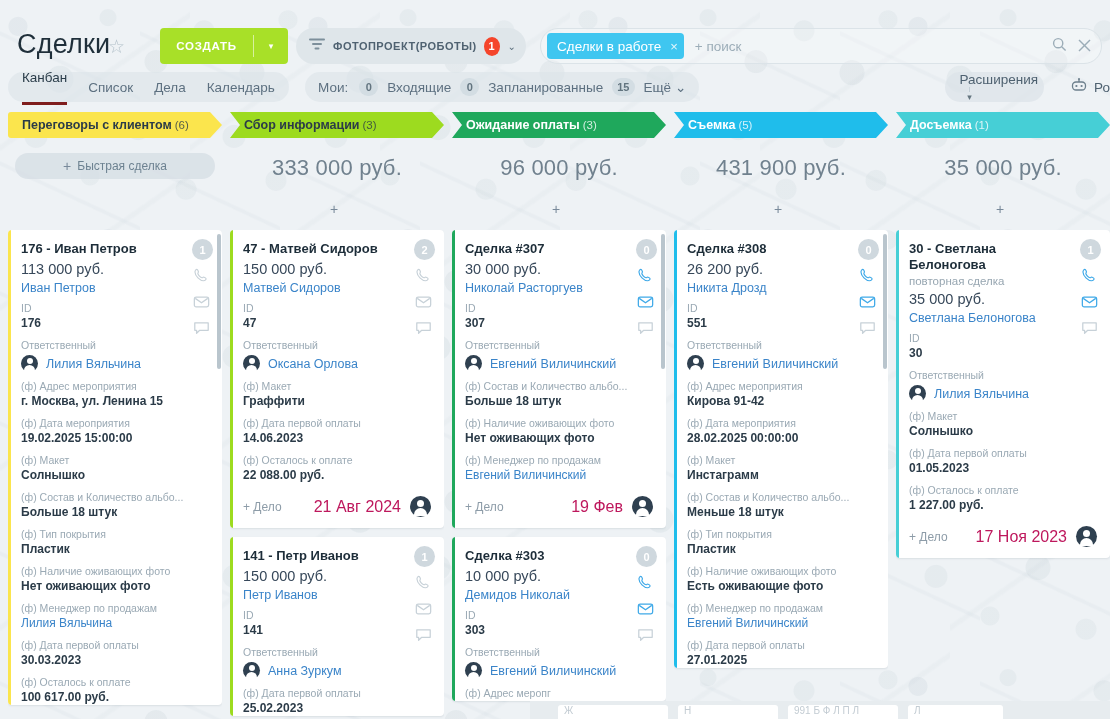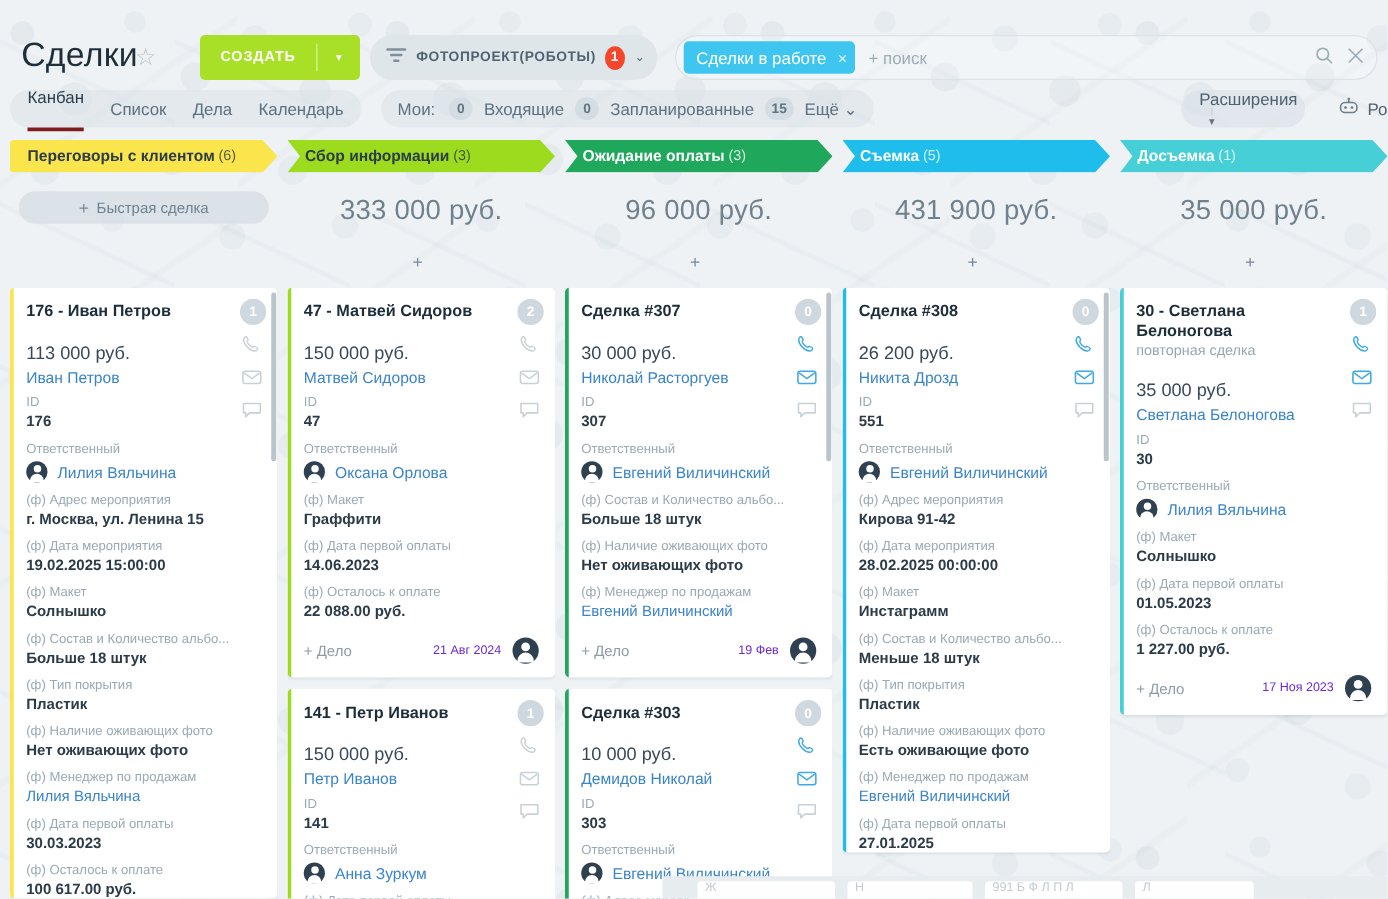--- a/index.html
+++ b/index.html
@@ -172,21 +172,21 @@
     position: relative;
     background: #fff; border-radius: 4px;
     margin-bottom: 9px;
     padding: 11px 13px 0 13px;
     box-shadow: 0 1px 2px rgba(40,60,75,.10);
     overflow: hidden;
   }
   .card .stripe { position: absolute; left: 0; top: 0; bottom: 0; width: 3px; }
   .card-title { font-size: 13px; font-weight: 700; color: #1d2d39; padding-right: 42px; line-height: 16px; }
   .card-sub { font-size: 11.5px; color: #97a6b1; margin-top: 2px; }
-  .card-amount { font-size: 14.5px; color: #37485a; margin-top: 18px; font-weight: 400; }
+  .card-amount { font-size: 14.5px; color: #37485a; margin-top: 4px; font-weight: 400; }
   .card-contact { font-size: 12.5px; color: #3a84c9; margin-top: 4px; }
   .fld { margin-top: 8px; }
   .fld .k { font-size: 10.5px; color: #9aa9b4; line-height: 13px; }
   .fld .v { font-size: 12px; color: #2b3b48; font-weight: 700; line-height: 15px; margin-top: 1px; }
   .fld .v.link { color: #3a84c9; font-weight: 400; }
   .fld.tight { margin-top: 7px; }
   .resp { display: flex; align-items: center; gap: 8px; margin-top: 3px; }
   .avatar {
     width: 17px; height: 17px; border-radius: 50%;
     background: #2f4050; position: relative; flex: 0 0 auto;
@@ -210,21 +210,21 @@
     font-size: 11px; font-weight: 700;
     display: flex; align-items: center; justify-content: center;
   }
   .ci { width: 19px; height: 19px; color: #c7d1d8; }
   .ci.on { color: #3fa9e8; }
   .card-foot {
     display: flex; align-items: center; justify-content: space-between;
     margin-top: 13px; padding-bottom: 11px;
   }
   .card-foot .deal { font-size: 12px; color: #8d9ca8; }
-  .card-foot .dt { font-size: 10px; color: #6d28d9; margin-left: auto; margin-right: 9px; }
+  .card-foot .dt { font-size: 16px; color: #be185d; margin-left: auto; margin-right: 9px; }
   .card-foot .av2 {
     width: 21px; height: 21px; border-radius: 50%;
     background: #2f4050; position: relative;
   }
   .card-foot .av2::before {
     content: ""; position: absolute; left: 7px; top: 4px;
     width: 7px; height: 7px; border-radius: 50%; background: #fff;
   }
   .card-foot .av2::after {
     content: ""; position: absolute; left: 4px; top: 12px;

